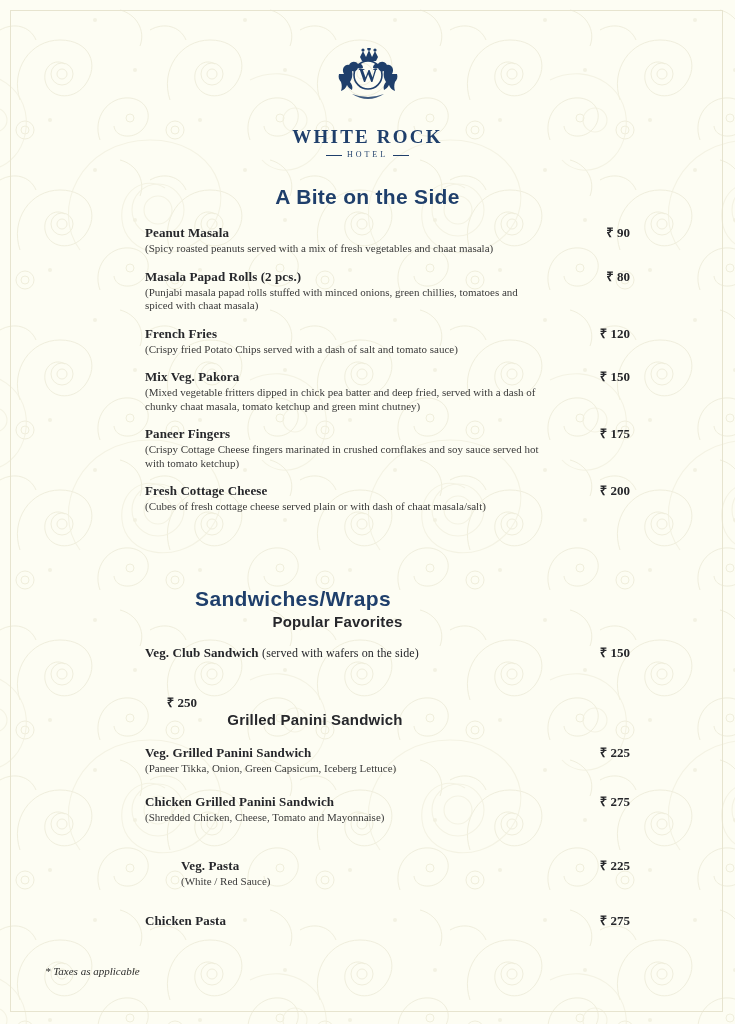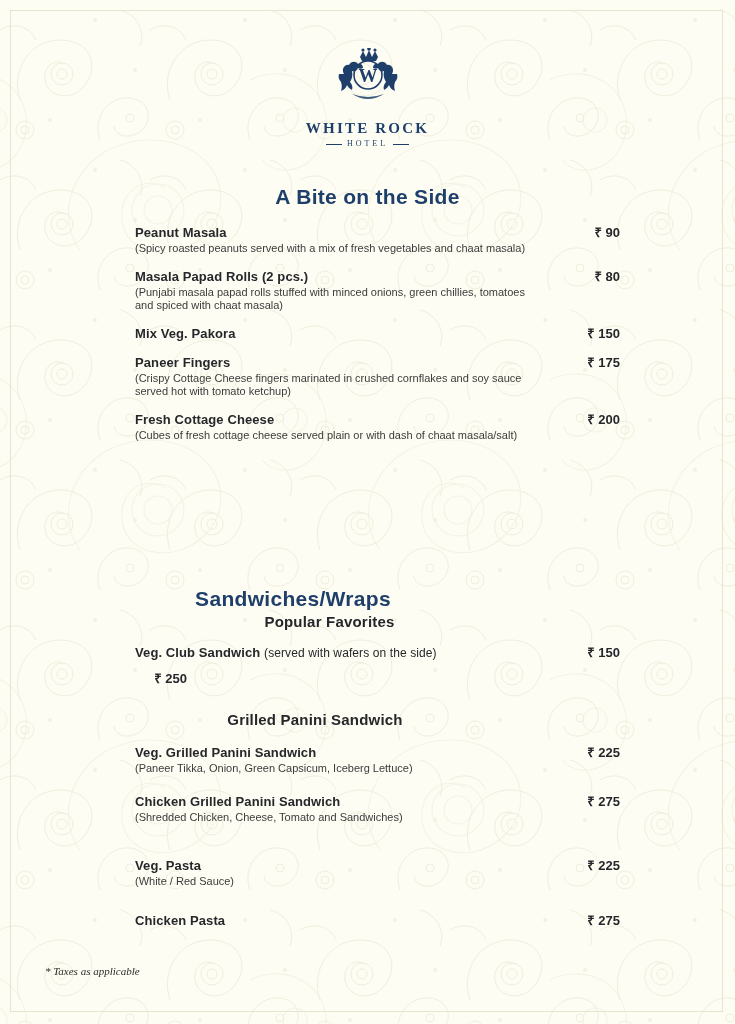--- a/index.html
+++ b/index.html
@@ -55,25 +55,25 @@
     width: 735px;
     text-align: center;
     color: #1f3f6b;
   }
   .logo-crest {
     display: block;
     margin: 0 auto;
   }
   .logo-name {
     font-family: "Liberation Serif", serif;
-    font-size: 15px;
+    font-size: 19px;
     letter-spacing: 2.2px;
     font-weight: bold;
     color: #1f3f6b;
-    margin-top: 14px;
+    margin-top: 20px;
   }
   .logo-sub {
     font-family: "Liberation Serif", serif;
     font-size: 8px;
     letter-spacing: 3px;
     color: #1f3f6b;
     margin-top: 2px;
     text-align: center;
   }
   .logo-sub .rule {
@@ -106,22 +106,23 @@
     font-family: "Liberation Sans", sans-serif;
     font-weight: bold;
     font-size: 15px;
     color: #26272b;
     letter-spacing: 0.2px;
   }
 
   
   .menu {
     position: absolute;
-    left: 135px;
+    left: 145px;
     width: 485px;
+    font-family: Liberation Serif, serif;
   }
   .item {
     position: relative;
     margin-bottom: 11px;
   }
   .item-head {
     display: flex;
     align-items: baseline;
     justify-content: space-between;
   }
@@ -249,26 +250,34 @@
       </div>
 
       <div class="item">
         <div class="item-head">
           <span class="item-name">Masala Papad Rolls (2 pcs.)</span>
           <span class="item-price">₹ 80</span>
         </div>
         <div class="item-desc">(Punjabi masala papad rolls stuffed with minced onions, green chillies, tomatoes and spiced with chaat masala)</div>
       </div>
 
+      <div class="item">
+        <div class="item-head">
+          <span class="item-name">French Fries</span>
+          <span class="item-price">₹ 120</span>
+        </div>
+        <div class="item-desc">(Crispy fried Potato Chips served with a dash of salt and tomato sauce)</div>
+      </div>
 
       <div class="item">
         <div class="item-head">
           <span class="item-name">Mix Veg. Pakora</span>
           <span class="item-price">₹ 150</span>
         </div>
+        <div class="item-desc">(Mixed vegetable fritters dipped in chick pea batter and deep fried, served  with a dash of chunky chaat masala, tomato ketchup and green mint chutney)</div>
       </div>
 
       <div class="item">
         <div class="item-head">
           <span class="item-name">Paneer Fingers</span>
           <span class="item-price">₹ 175</span>
         </div>
         <div class="item-desc">(Crispy Cottage Cheese fingers marinated in crushed cornflakes and soy sauce served hot with tomato ketchup)</div>
       </div>
 
@@ -276,24 +285,24 @@
         <div class="item-head">
           <span class="item-name">Fresh Cottage Cheese</span>
           <span class="item-price">₹ 200</span>
         </div>
         <div class="item-desc">(Cubes of fresh cottage cheese served plain or with dash of chaat masala/salt)</div>
       </div>
 
     </div>
 
     <div class="section-title" style="position:absolute; left:0; top:587px; width:586px;">Sandwiches/Wraps</div>
-    <div class="sub-title" style="position:absolute; left:0; top:613px; width:659px;">Popular Favorites</div>
+    <div class="sub-title" style="position:absolute; left:8px; top:613px; width:659px;">Popular Favorites</div>
 
     <div class="menu" style="top:643px;">
-      <div class="item" style="margin-bottom:8px;">
+      <div class="item" style="margin-bottom:32px;">
         <div class="item-head">
           <span class="item-name">
             <span>Veg. Club Sandwich</span>
             <span class="inline-note">(served with wafers on the side)</span>
           </span>
           <span class="item-price">₹ 150</span>
         </div>
       </div>
       <div class="item">
         <div class="item-head">
@@ -310,26 +319,26 @@
           <span class="item-name">Veg. Grilled Panini Sandwich</span>
           <span class="item-price">₹ 225</span>
         </div>
         <div class="item-desc">(Paneer Tikka, Onion, Green Capsicum, Iceberg Lettuce)</div>
       </div>
       <div class="item">
         <div class="item-head">
           <span class="item-name">Chicken Grilled Panini Sandwich</span>
           <span class="item-price">₹ 275</span>
         </div>
-        <div class="item-desc">(Shredded Chicken, Cheese, Tomato and Sandwiches)</div>
+        <div class="item-desc">(Shredded Chicken, Cheese, Tomato and Mayonnaise)</div>
       </div>
     </div>
 
     <div class="menu" style="top:856px;">
-      <div class="item" style="margin-bottom:22px;">
+      <div class="item" style="margin-bottom:22px;margin-left:36px;">
         <div class="item-head">
           <span class="item-name">Veg. Pasta</span>
           <span class="item-price">₹ 225</span>
         </div>
         <div class="item-desc">(White / Red Sauce)</div>
       </div>
       <div class="item">
         <div class="item-head">
           <span class="item-name">Chicken Pasta</span>
           <span class="item-price">₹ 275</span>

